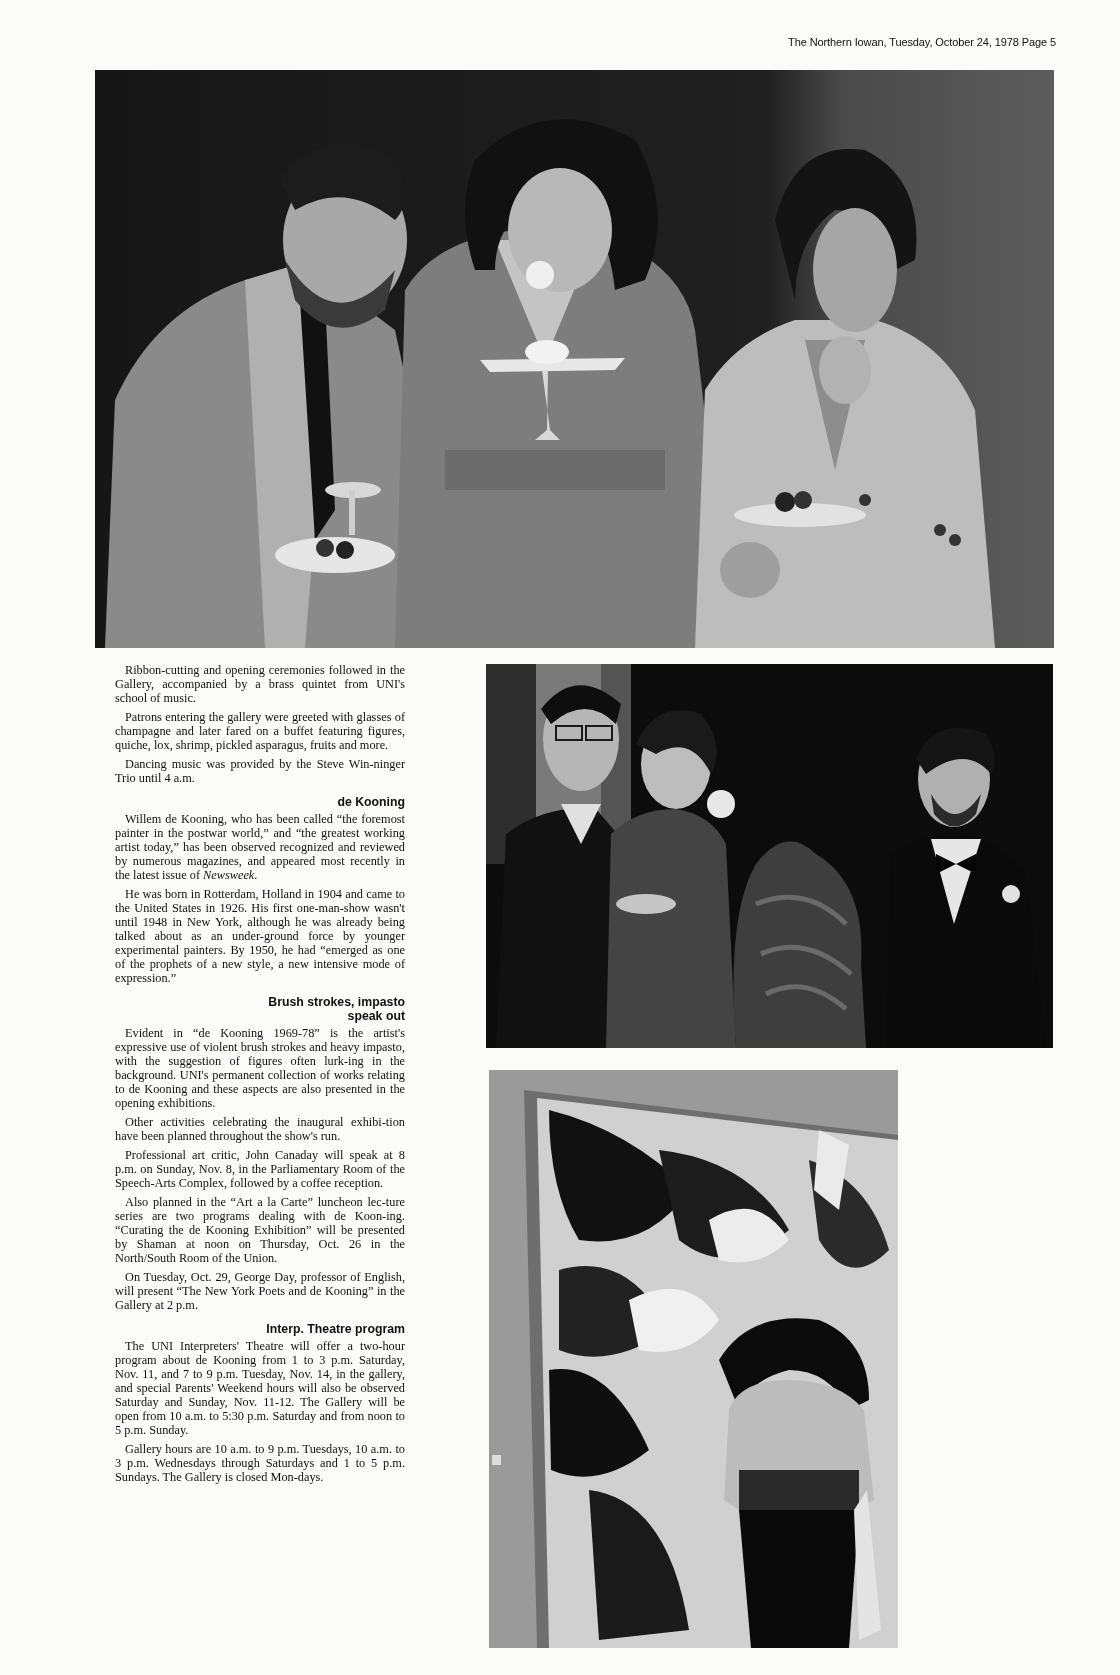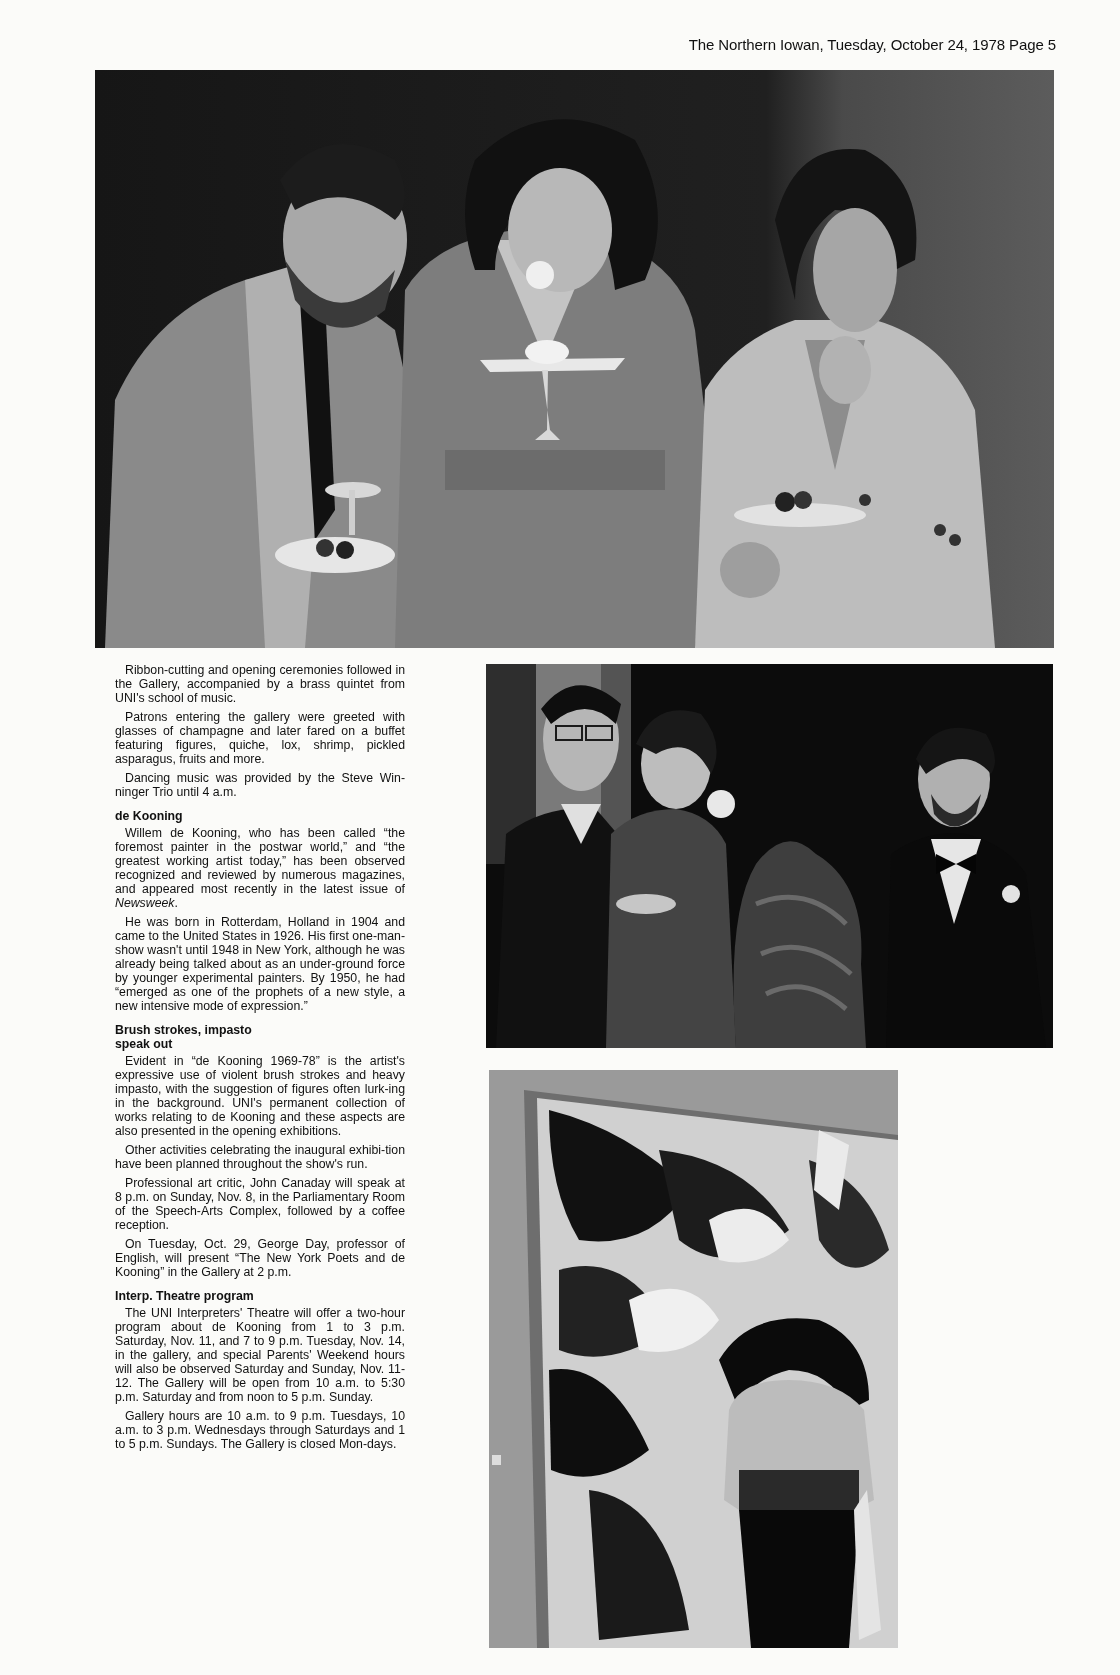--- a/index.html
+++ b/index.html
@@ -4,40 +4,40 @@
   <style>
     html, body { margin: 0; padding: 0; }
     body {
       width: 1120px; height: 1675px; position: relative; overflow: hidden;
       background: #fbfbf9;
       font-family: "Liberation Sans", sans-serif;
       color: #111;
     }
     .folio {
       position: absolute; top: 36px; right: 64px;
-      font-size: 15px; letter-spacing: -0.1px; color: #111;
+      font-size: 11px; letter-spacing: -0.1px; color: #111;
     }
     .photo {
       position: absolute; overflow: hidden; background: #1a1a1a;
     }
     .photo svg { width: 100%; height: 100%; display: block; }
 
     #photo-top { left: 95px; top: 70px; width: 959px; height: 578px; }
     #photo-mid { left: 486px; top: 664px; width: 567px; height: 384px; }
     #photo-bot { left: 489px; top: 1070px; width: 409px; height: 578px; }
 
     .article {
       position: absolute; left: 115px; top: 663px; width: 290px;
       font-size: 12.3px; line-height: 14px;
       text-align: justify; hyphens: manual;
     }
-    .article p { margin: 0 0 5px 0; text-indent: 10px; }
+    .article p { margin: 0 0 5px 0; text-indent: 10px; font-family: Liberation Serif, serif; }
     .article h3 {
       margin: 10px 0 3px 0; font-size: 12.3px; font-weight: bold;
-      text-align: left; line-height: 14px;
+      text-align: right; line-height: 14px;
     }
     .article em { font-style: italic; }
   </style>
 </head>
 <body>
 
 <div class="folio">The Northern Iowan, Tuesday, October 24, 1978 Page 5</div>
 
 <div class="photo" id="photo-top">
   <svg viewBox="0 0 959 578" preserveAspectRatio="none">
@@ -161,18 +161,19 @@
   <p>Dancing music was provided by the Steve Win-ninger Trio until 4 a.m.</p>
 
   <h3>de Kooning</h3>
   <p><span>Willem de Kooning, who has been called “the foremost painter in the postwar world,” and “the greatest working artist today,” has been observed recognized and reviewed by numerous magazines, and appeared most recently in the latest issue of </span><em>Newsweek</em><span>.</span></p>
   <p>He was born in Rotterdam, Holland in 1904 and came to the United States in 1926. His first one-man-show wasn't until 1948 in New York, although he was already being talked about as an under-ground force by younger experimental painters. By 1950, he had “emerged as one of the prophets of a new style, a new intensive mode of expression.”</p>
 
   <h3><span>Brush strokes, impasto</span><br><span>speak out</span></h3>
   <p>Evident in “de Kooning 1969-78” is the artist's expressive use of violent brush strokes and heavy impasto, with the suggestion of figures often lurk-ing in the background. UNI's permanent collection of works relating to de Kooning and these aspects are also presented in the opening exhibitions.</p>
   <p>Other activities celebrating the inaugural exhibi-tion have been planned throughout the show's run.</p>
   <p>Professional art critic, John Canaday will speak at 8 p.m. on Sunday, Nov. 8, in the Parliamentary Room of the Speech-Arts Complex, followed by a coffee reception.</p>
+  <p>Also planned in the “Art a la Carte” luncheon lec-ture series are two programs dealing with de Koon-ing. “Curating the de Kooning Exhibition” will be presented by Shaman at noon on Thursday, Oct. 26 in the North/South Room of the Union.</p>
   <p>On Tuesday, Oct. 29, George Day, professor of English, will present “The New York Poets and de Kooning” in the Gallery at 2 p.m.</p>
 
   <h3>Interp. Theatre program</h3>
   <p>The UNI Interpreters' Theatre will offer a two-hour program about de Kooning from 1 to 3 p.m. Saturday, Nov. 11, and 7 to 9 p.m. Tuesday, Nov. 14, in the gallery, and special Parents' Weekend hours will also be observed Saturday and Sunday, Nov. 11-12. The Gallery will be open from 10 a.m. to 5:30 p.m. Saturday and from noon to 5 p.m. Sunday.</p>
   <p>Gallery hours are 10 a.m. to 9 p.m. Tuesdays, 10 a.m. to 3 p.m. Wednesdays through Saturdays and 1 to 5 p.m. Sundays. The Gallery is closed Mon-days.</p>
 </div>
 
 </body></html>

